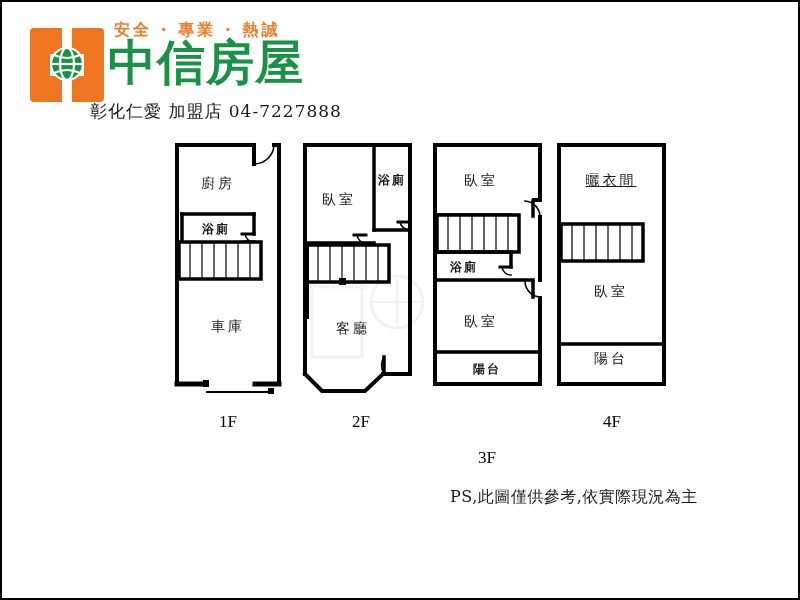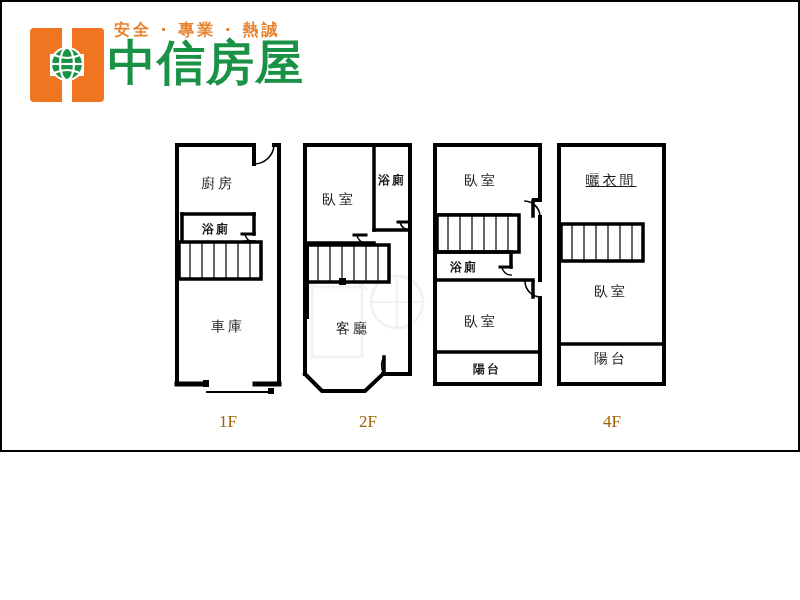--- a/index.html
+++ b/index.html
@@ -3,21 +3,21 @@
 <meta charset="utf-8">
 <style>
   html, body {
     margin: 0;
     padding: 0;
     background: #ffffff;
   }
   #page {
     position: relative;
     width: 800px;
-    height: 452px;
+    height: 600px;
     background: #ffffff;
     border: 2px solid #000000;
     box-sizing: border-box;
     font-family: "Liberation Serif", "DejaVu Serif", serif;
     overflow: hidden;
   }
 
   
   #brand {
     position: absolute;
@@ -103,21 +103,21 @@
   #plans {
     position: absolute;
     left: 0;
     top: 0;
     width: 800px;
     height: 600px;
   }
   .floor-label {
     position: absolute;
     font-size: 17px;
-    color: #a16207;
+    color: #000000;
     font-family: "Liberation Serif", "DejaVu Serif", serif;
     text-align: center;
     width: 60px;
   }
   .room-label {
     position: absolute;
     font-size: 14px;
     color: #1a1a1a;
     letter-spacing: 3px;
     white-space: nowrap;
@@ -169,20 +169,21 @@
         <circle cx="18" cy="18" r="16" fill="none" stroke="#ffffff" stroke-width="2.2"></circle>
         <ellipse cx="18" cy="18" rx="7" ry="16" fill="none" stroke="#ffffff" stroke-width="2.2"></ellipse>
         <line x1="2" y1="18" x2="34" y2="18" stroke="#ffffff" stroke-width="2.2"></line>
         <path d="M5 9 Q18 15 31 9" fill="none" stroke="#ffffff" stroke-width="2"></path>
         <path d="M5 27 Q18 21 31 27" fill="none" stroke="#ffffff" stroke-width="2"></path>
       </svg>
     </div>
 
     <div id="brand-slogan">安全 · 專業 · 熱誠</div>
     <div id="brand-name">中信房屋</div>
+    <div id="brand-branch">彰化仁愛 加盟店 04-7227888</div>
   </div>
 
   <svg id="watermark" viewBox="0 0 130 110">
     <rect x="10" y="30" width="50" height="70" fill="none" stroke="#888" stroke-width="3"></rect>
     <path d="M5 32 L35 8 L65 32" fill="none" stroke="#888" stroke-width="3"></path>
     <circle cx="95" cy="45" r="26" fill="none" stroke="#888" stroke-width="3"></circle>
     <line x1="95" y1="19" x2="95" y2="71" stroke="#888" stroke-width="2"></line>
     <line x1="69" y1="45" x2="121" y2="45" stroke="#888" stroke-width="2"></line>
   </svg>
 
@@ -329,18 +330,19 @@
   <div class="room-label" style="left:479px; top:179px;">臥室</div>
   <div class="room-label small" style="left:462px; top:265px;">浴廁</div>
   <div class="room-label" style="left:479px; top:320px;">臥室</div>
   <div class="room-label small" style="left:485px; top:367px;">陽台</div>
 
   <div class="room-label" style="left:609px; top:179px;text-decoration:underline;">曬衣間</div>
   <div class="room-label" style="left:609px; top:290px;">臥室</div>
   <div class="room-label" style="left:609px; top:357px;">陽台</div>
 
   <div class="floor-label" style="left:196px; top:410px;">1F</div>
-  <div class="floor-label" style="left:336px; top:410px;">2F</div>
+  <div class="floor-label" style="left:329px; top:410px;">2F</div>
   <div class="floor-label" style="left:455px; top:410px;margin-top:36px;">3F</div>
   <div class="floor-label" style="left:580px; top:410px;">4F</div>
 
+  <div id="note">PS,此圖僅供參考,依實際現況為主</div>
 
 </div>
 
 </body></html>

